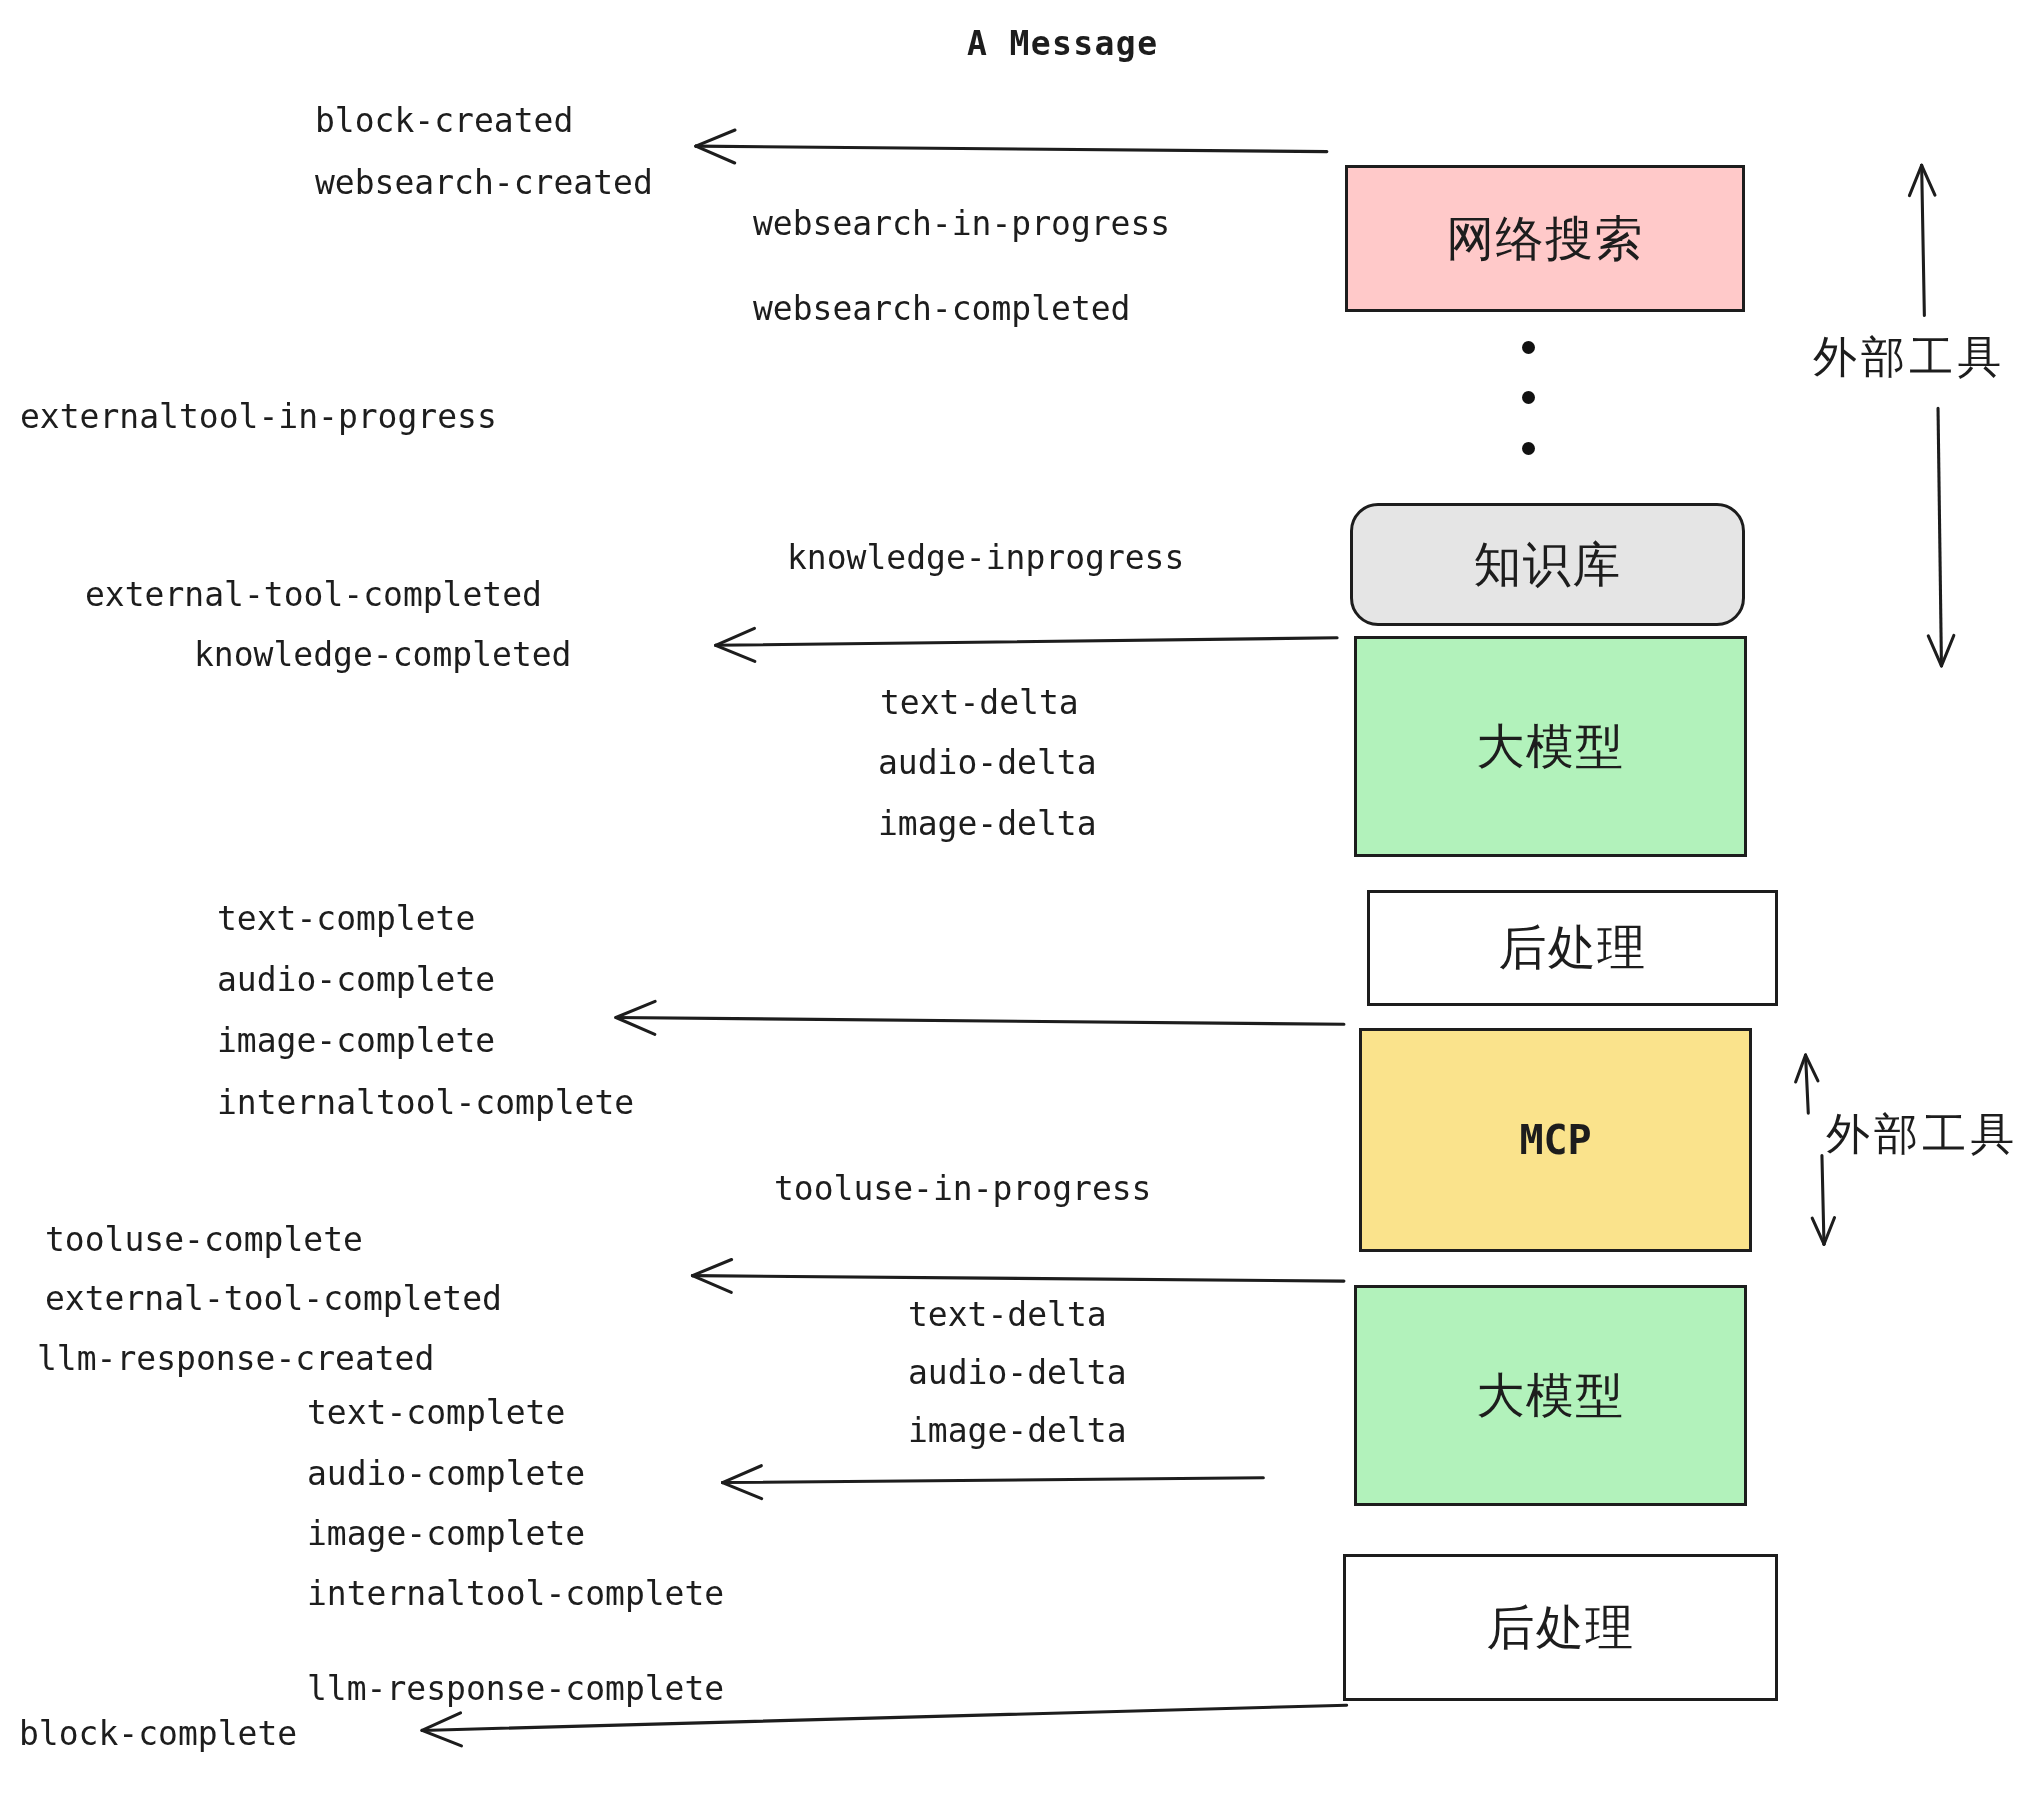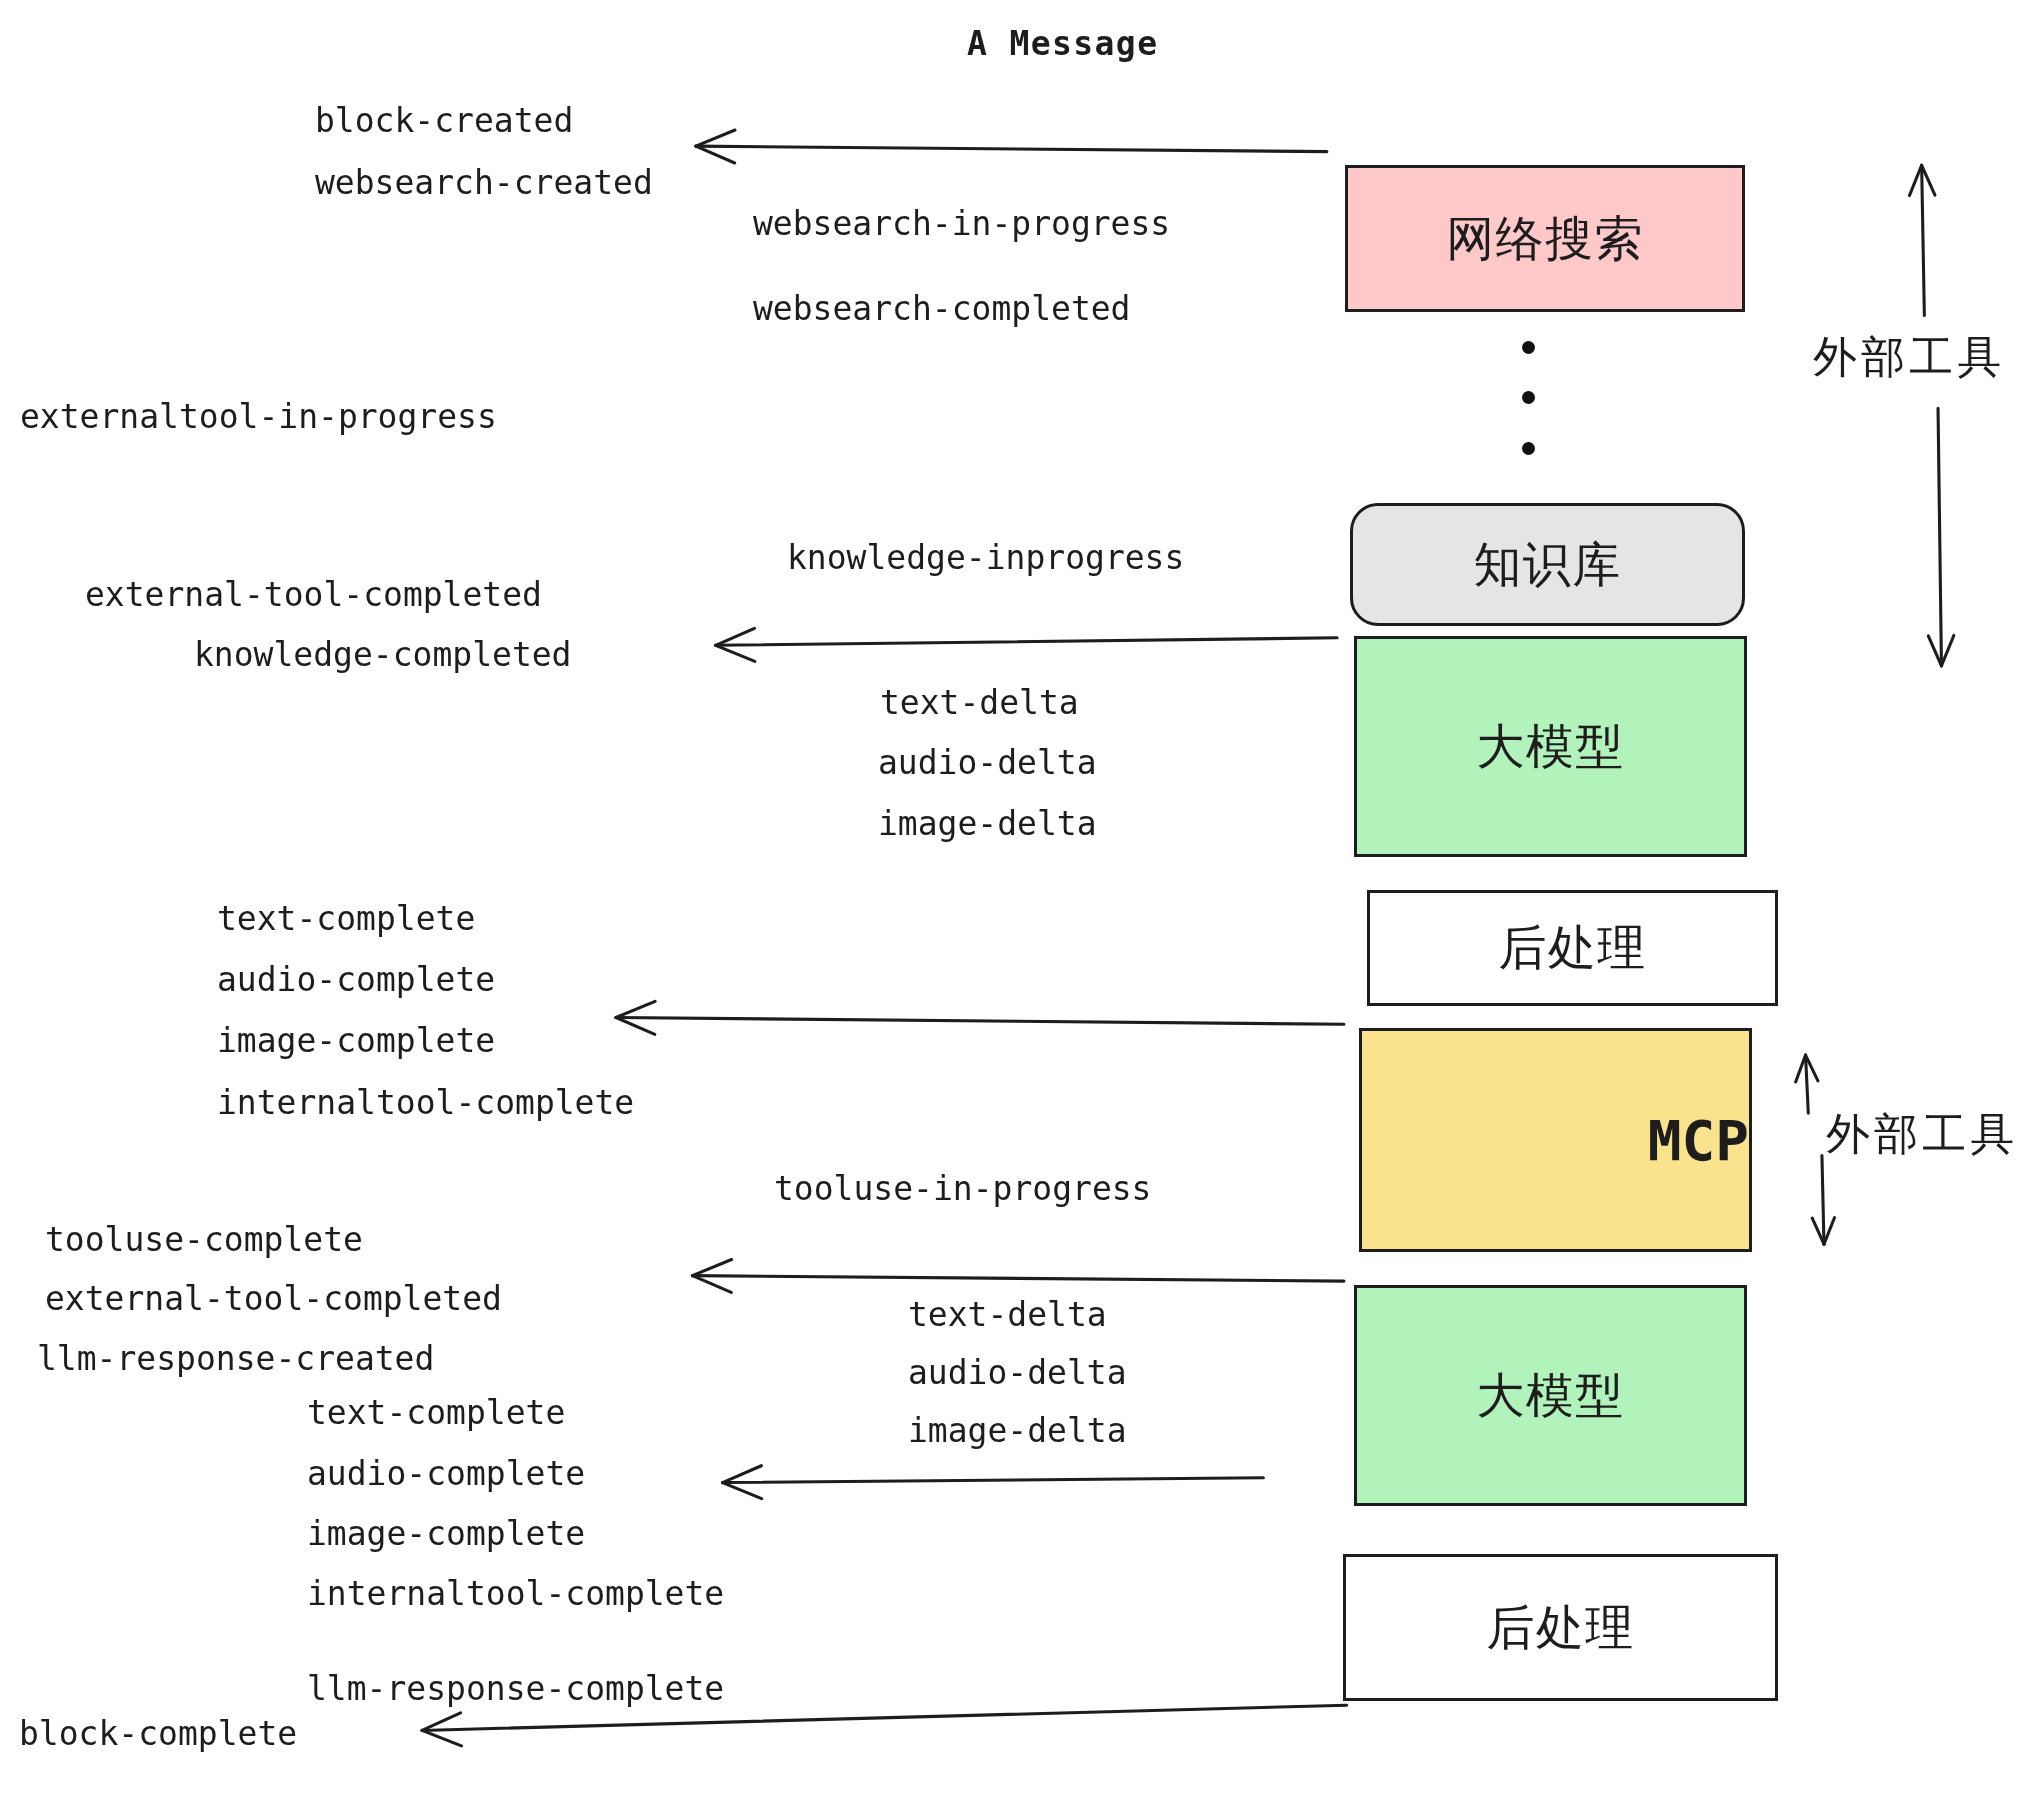--- a/index.html
+++ b/index.html
@@ -9,21 +9,21 @@
   #arrow-layer{position:absolute;left:0;top:0;width:2035px;height:1796px;}
   #arrow-layer line{stroke:#1d1d1d;stroke-width:4.5;stroke-linecap:round;fill:none;}
   .title{position:absolute;transform:translateY(-50%);font-size:33px;font-weight:bold;
          white-space:nowrap;letter-spacing:1.4px;}
   .evt{position:absolute;transform:translateY(-50%);font-size:33px;font-weight:normal;
        white-space:nowrap;letter-spacing:0;}
   .node{position:absolute;box-sizing:border-box;border:3.4px solid #1d1d1d;
         display:flex;align-items:center;justify-content:center;
         font-family:"Liberation Sans",sans-serif;font-size:48px;letter-spacing:1.4px;
         white-space:nowrap;}
-  .node.mono{font-family:"DejaVu Sans Mono",monospace;font-weight:bold;font-size:56px;letter-spacing:0;justify-content:flex-end;}
+  .node.mono{font-family:"DejaVu Sans Mono",monospace;font-weight:bold;font-size:40px;letter-spacing:0;}
   .side{position:absolute;transform:translateY(-50%);
         font-family:Liberation Serif, serif;font-size:44px;letter-spacing:4.1px;
         white-space:nowrap;}
   .dot{position:absolute;width:13px;height:13px;border-radius:50%;background:#111;}
 </style>
 </head>
 <body>
 
 <div id="diagram">
   <svg id="arrow-layer" viewBox="0 0 2980 2630" xmlns="http://www.w3.org/2000/svg">

